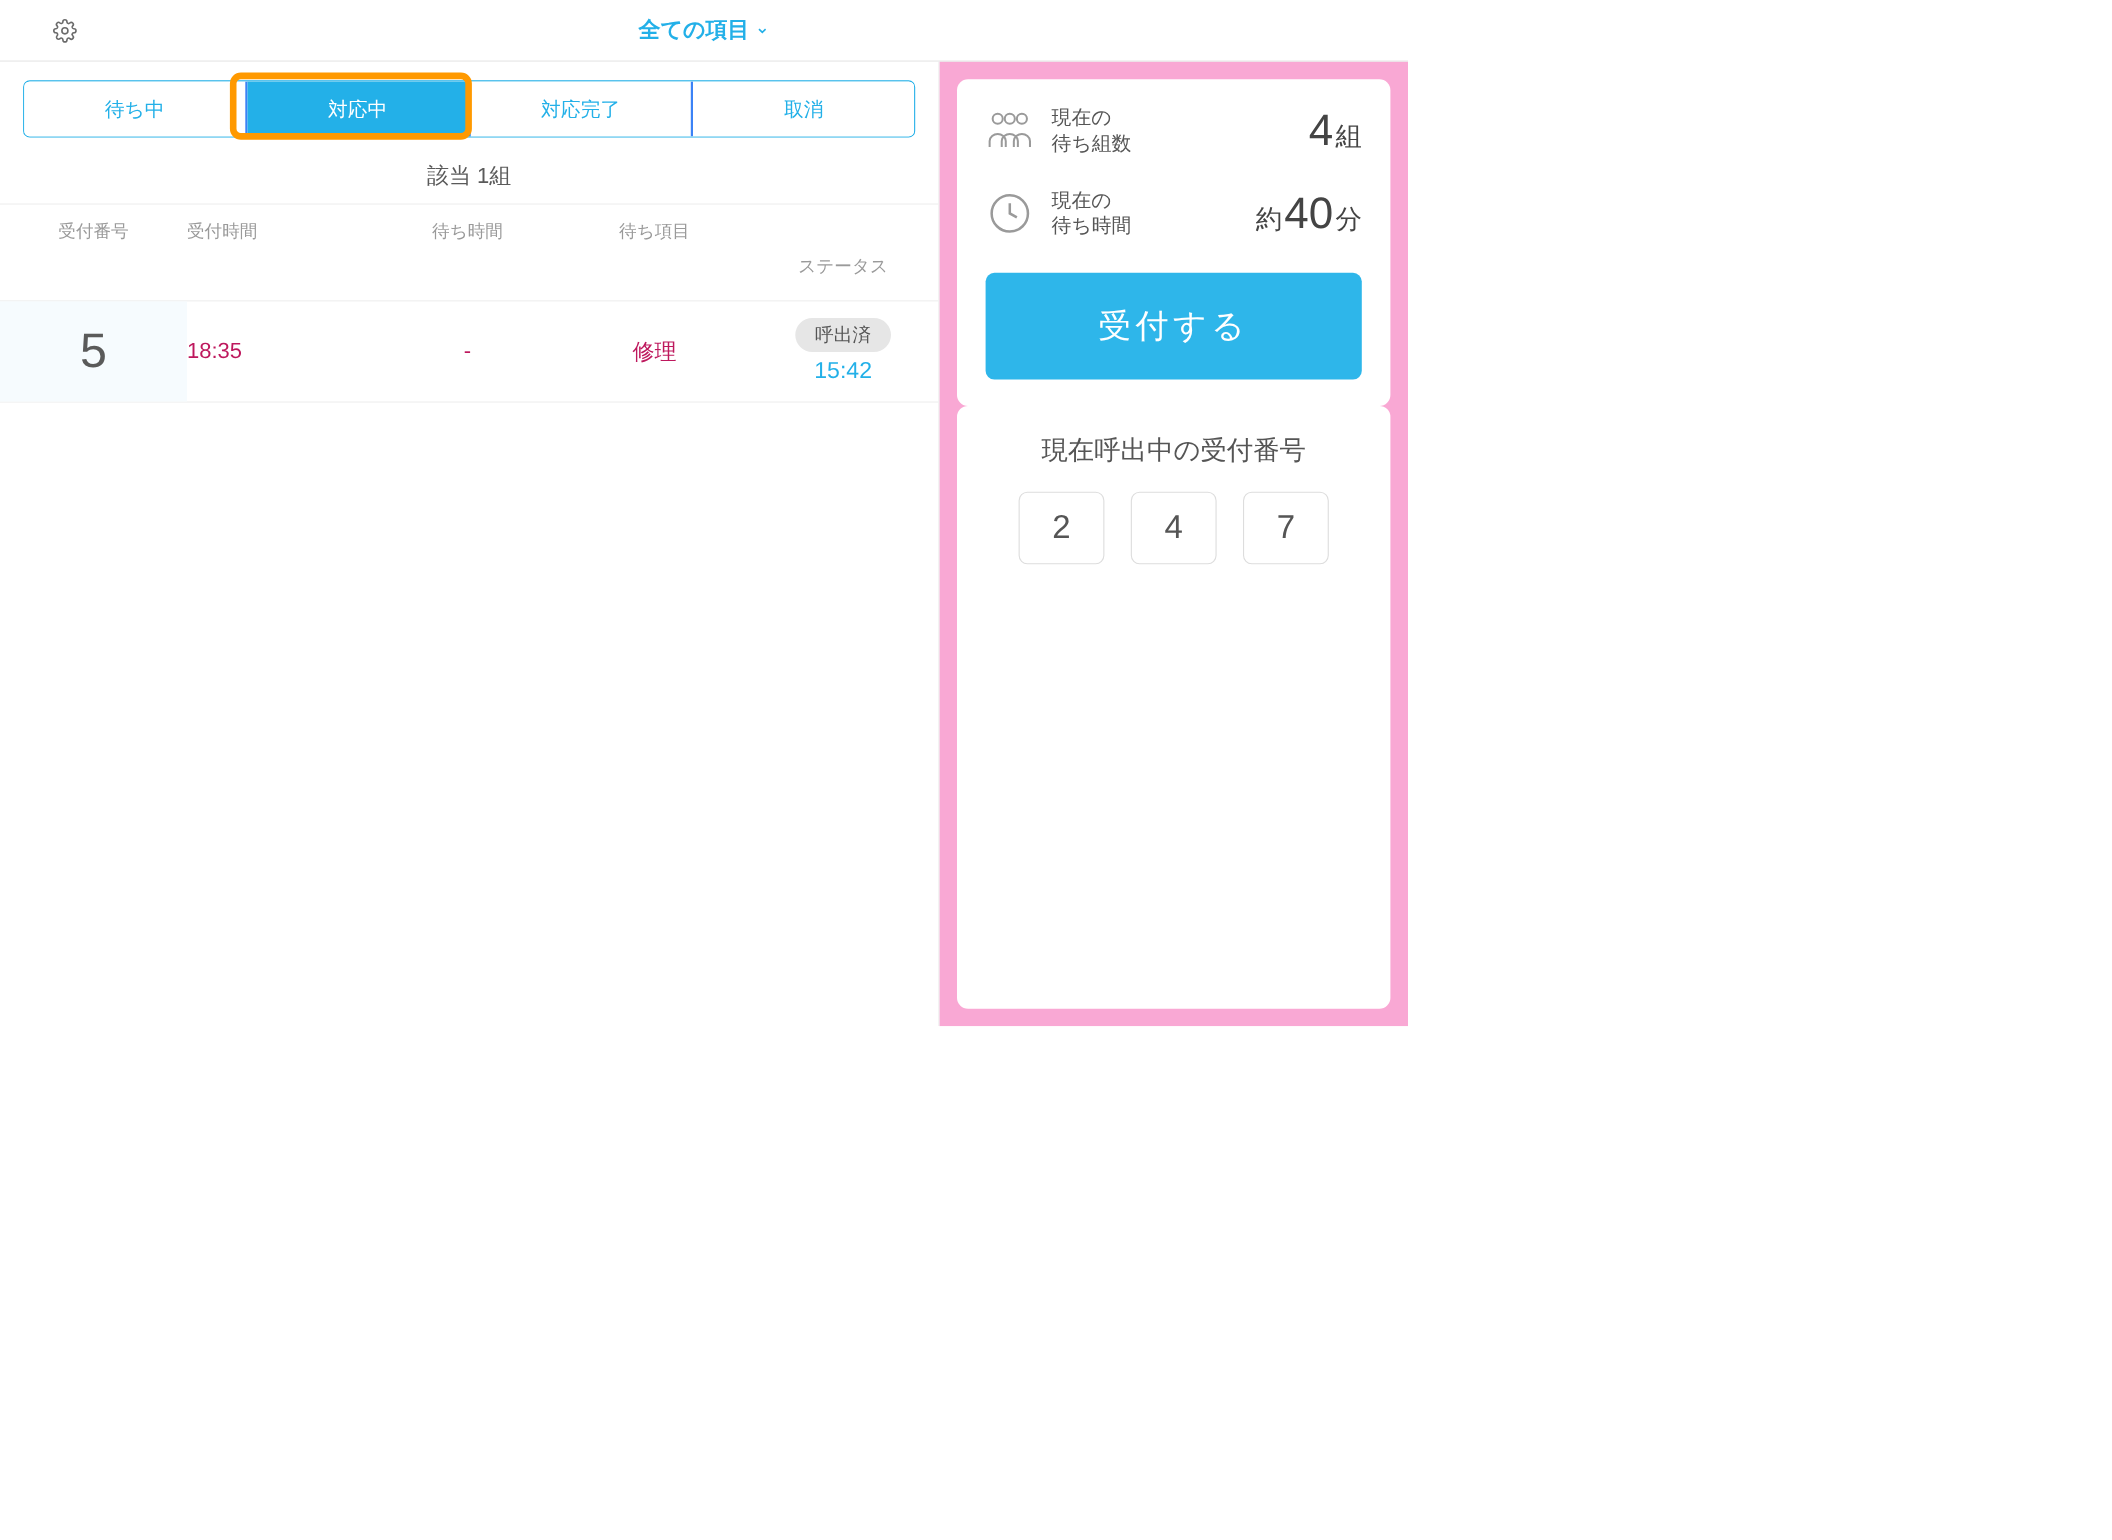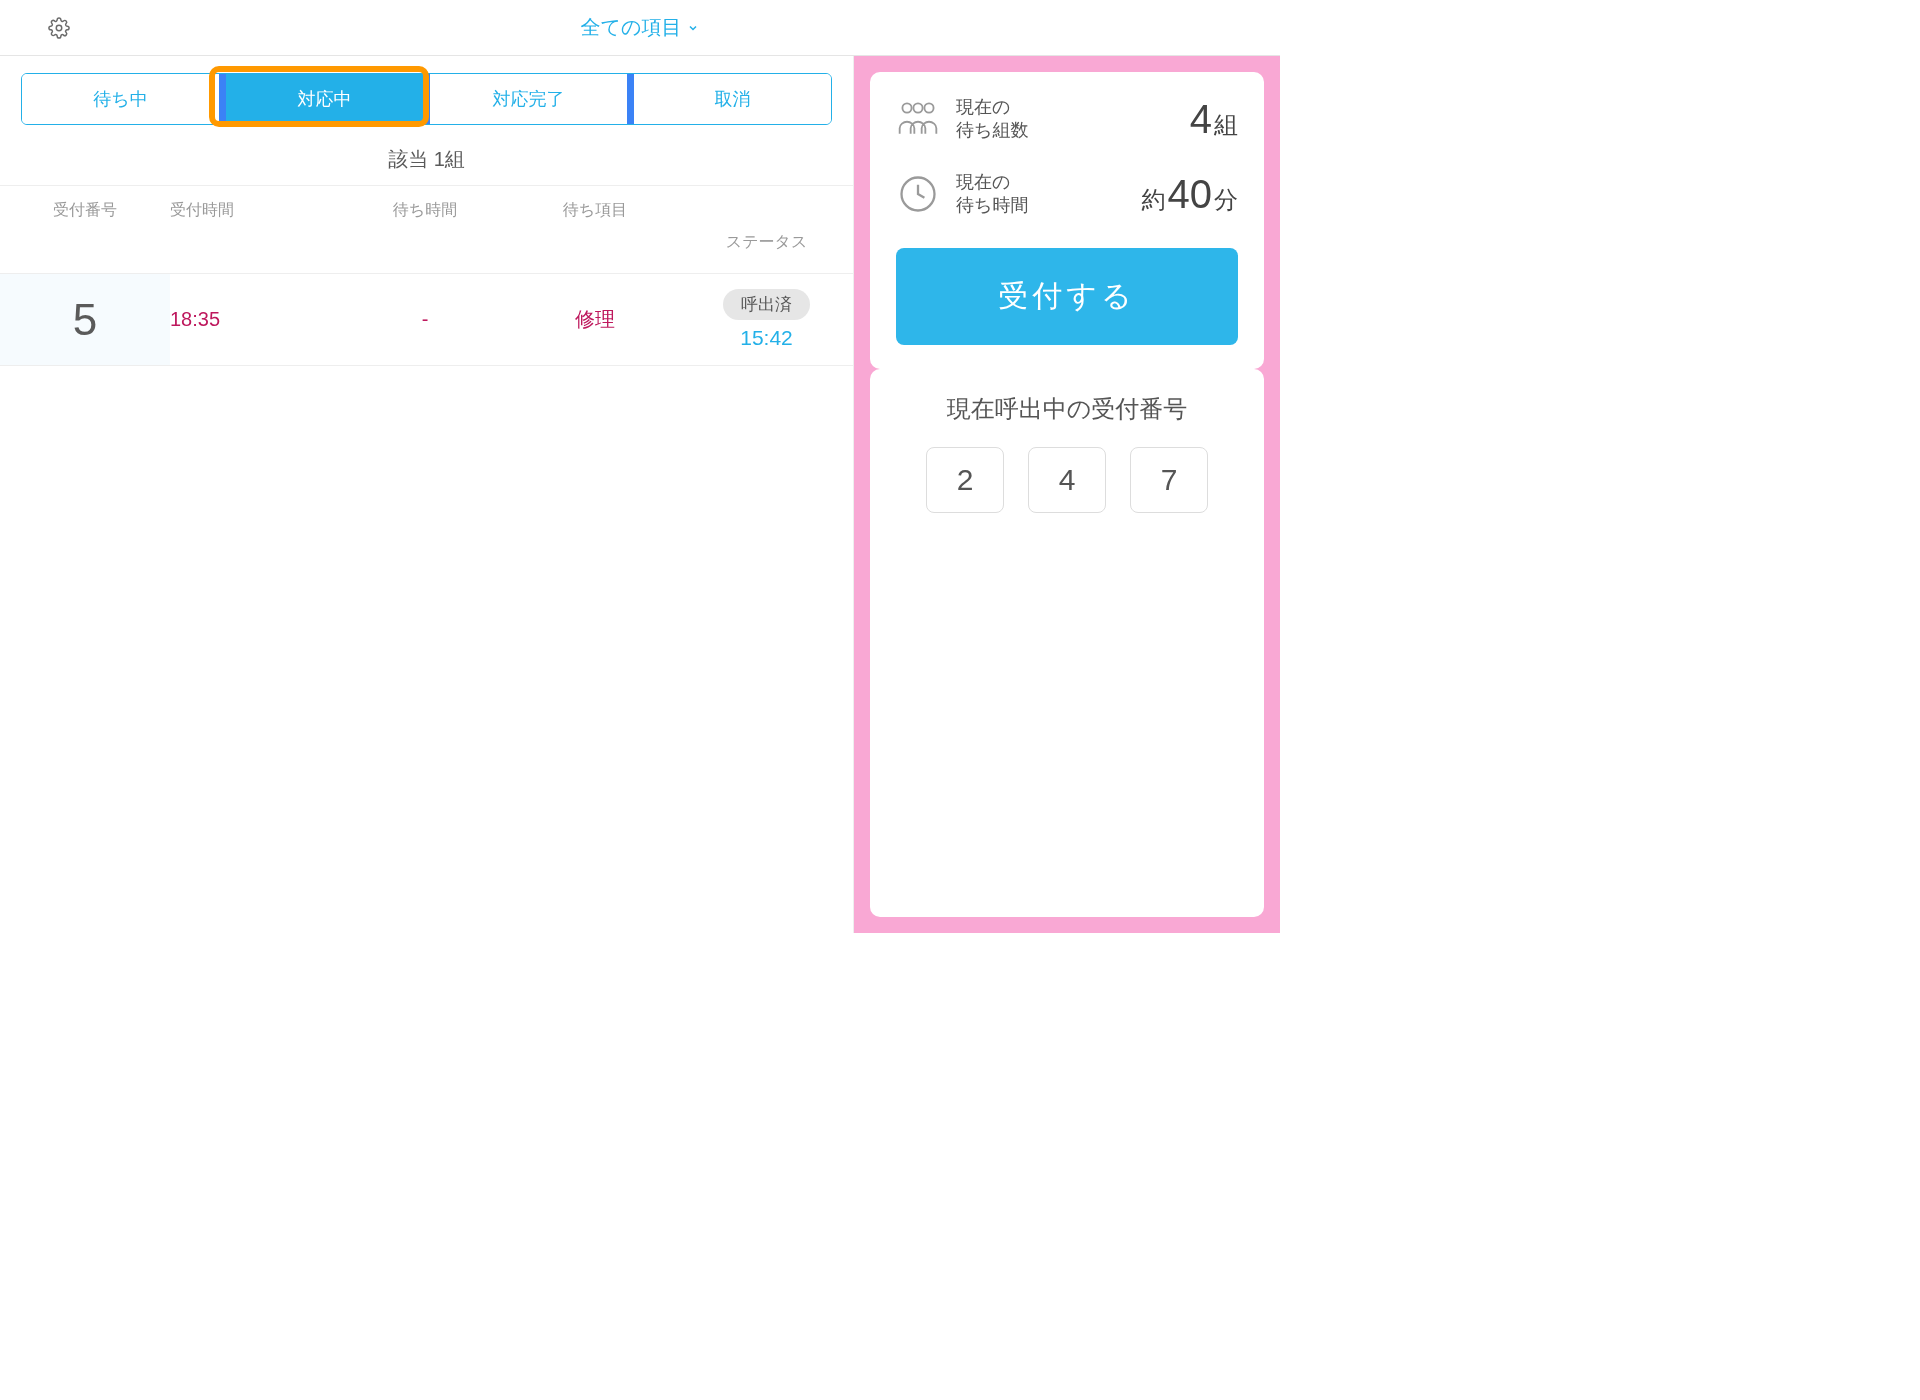--- a/index.html
+++ b/index.html
@@ -24,21 +24,21 @@
     left: 48px;
     top: 50%;
     transform: translateY(-50%);
     width: 22px;
     height: 22px;
     color: #6b6b6b;
   }
   .topbar-title {
     color: #23b0e8;
     font-size: 20px;
-    font-weight: 400;
+    font-weight: 700;
     display: flex;
     align-items: center;
     gap: 6px;
   }
   .topbar-title .chev {
     width: 12px;
     height: 12px;
     color: #23b0e8;
   }
   .main {
@@ -58,21 +58,21 @@
     overflow: hidden;
     position: relative;
   }
   .tab {
     flex: 1;
     text-align: center;
     padding: 13px 0;
     font-size: 18px;
     color: #23b0e8;
     background: #fff;
-    border-right: 7px solid #3b82f6;
+    border-right: 2px solid #3b82f6;
     cursor: pointer;
   }
   .tab:last-child { border-right: none; }
   .tab.active {
     background: #23b0e8;
     color: #fff;
   }
   .highlight-ring {
     position: absolute;
     top: 10px;

